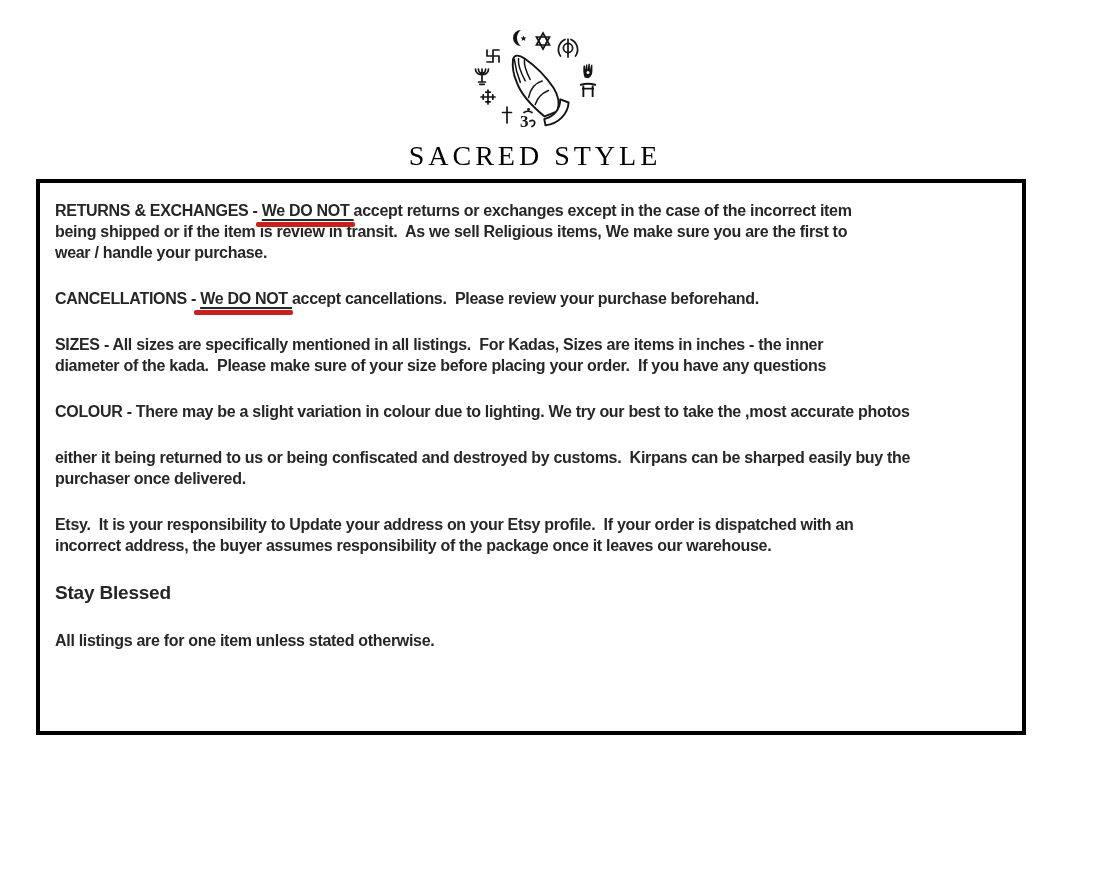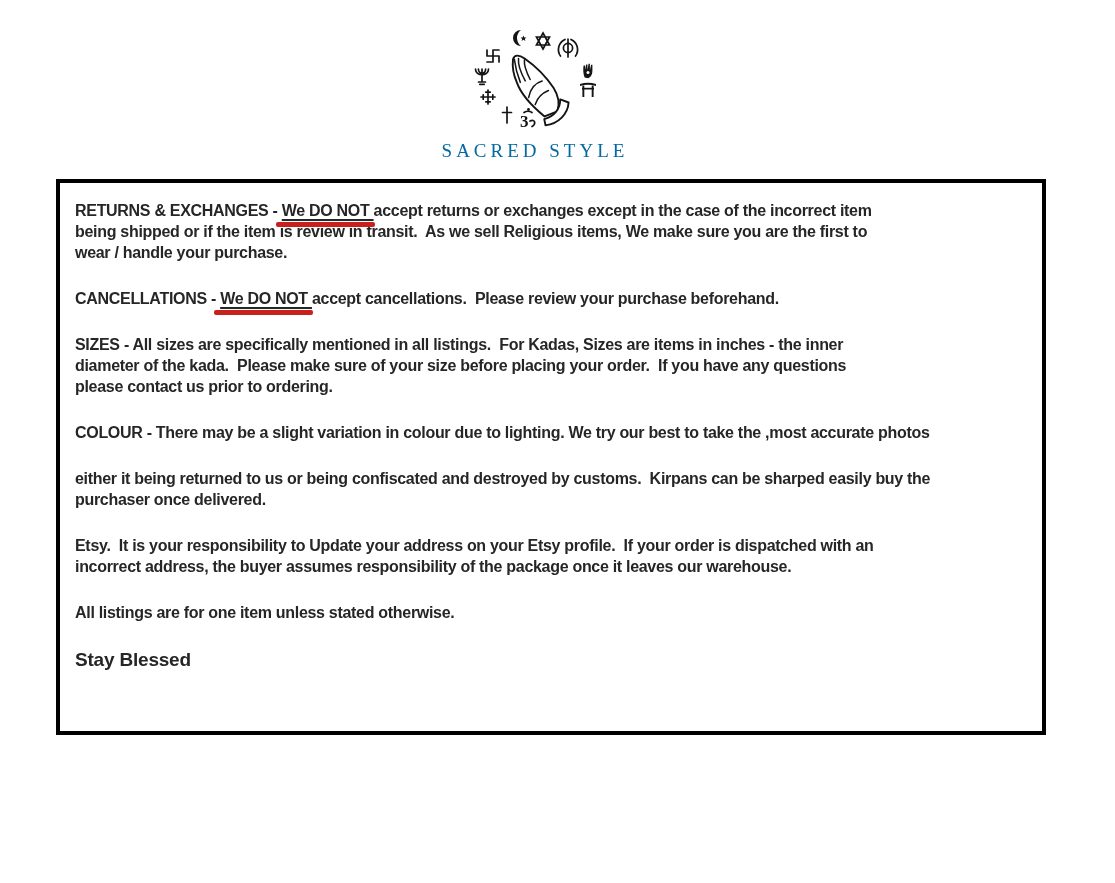--- a/index.html
+++ b/index.html
@@ -25,31 +25,31 @@
   }
   .logo-svg {
     display: block;
     margin: 0 auto;
     width: 250px;
     height: 132px;
   }
   .brand-name {
     margin-top: 2px;
     font-family: "Liberation Serif", "DejaVu Serif", serif;
-    font-size: 19px;
+    font-size: 28px;
     font-weight: 500;
     letter-spacing: 4px;
-    color: #0369a1;
+    color: #000000;
     white-space: pre;
   }
 
   
   .policy-box {
     position: absolute;
-    left: 56px;
+    left: 36px;
     top: 179px;
     width: 990px;
     height: 556px;
     box-sizing: border-box;
     border: 4px solid #000000;
     padding: 17px 12px 0 15px;
     background: #ffffff;
   }
   .para {
     margin: 0 0 25px 0;
@@ -172,38 +172,37 @@
     <span class="line">wear / handle your purchase.</span>
   </p>
 
   <p class="para">
     <span class="line"><span>CANCELLATIONS - </span><span class="hl">We DO NOT </span><span>accept cancellations.  Please review your purchase beforehand.</span></span>
   </p>
 
   <p class="para">
     <span class="line">SIZES - All sizes are specifically mentioned in all listings.  For Kadas, Sizes are items in inches - the inner</span>
     <span class="line">diameter of the kada.  Please make sure of your size before placing your order.  If you have any questions</span>
-    <span class="line">please contact us prior to ordering.</span>
   </p>
 
   <p class="para extra-gap">
     <span class="line">COLOUR - There may be a slight variation in colour due to lighting. We try our best to take the ,most accurate photos</span>
   </p>
 
   <p class="para">
     <span class="line">either it being returned to us or being confiscated and destroyed by customs.  Kirpans can be sharped easily buy the</span>
     <span class="line">purchaser once delivered.</span>
   </p>
 
   <p class="para">
     <span class="line">Etsy.  It is your responsibility to Update your address on your Etsy profile.  If your order is dispatched with an</span>
     <span class="line">incorrect address, the buyer assumes responsibility of the package once it leaves our warehouse.</span>
   </p>
 
-  <p class="para">
-    <span class="line">All listings are for one item unless stated otherwise.</span>
-  </p>
-
   <p class="para signoff">
     <span class="line">Stay Blessed</span>
   </p>
 
+  <p class="para">
+    <span class="line">All listings are for one item unless stated otherwise.</span>
+  </p>
+
 </div>
 
 </body></html>

